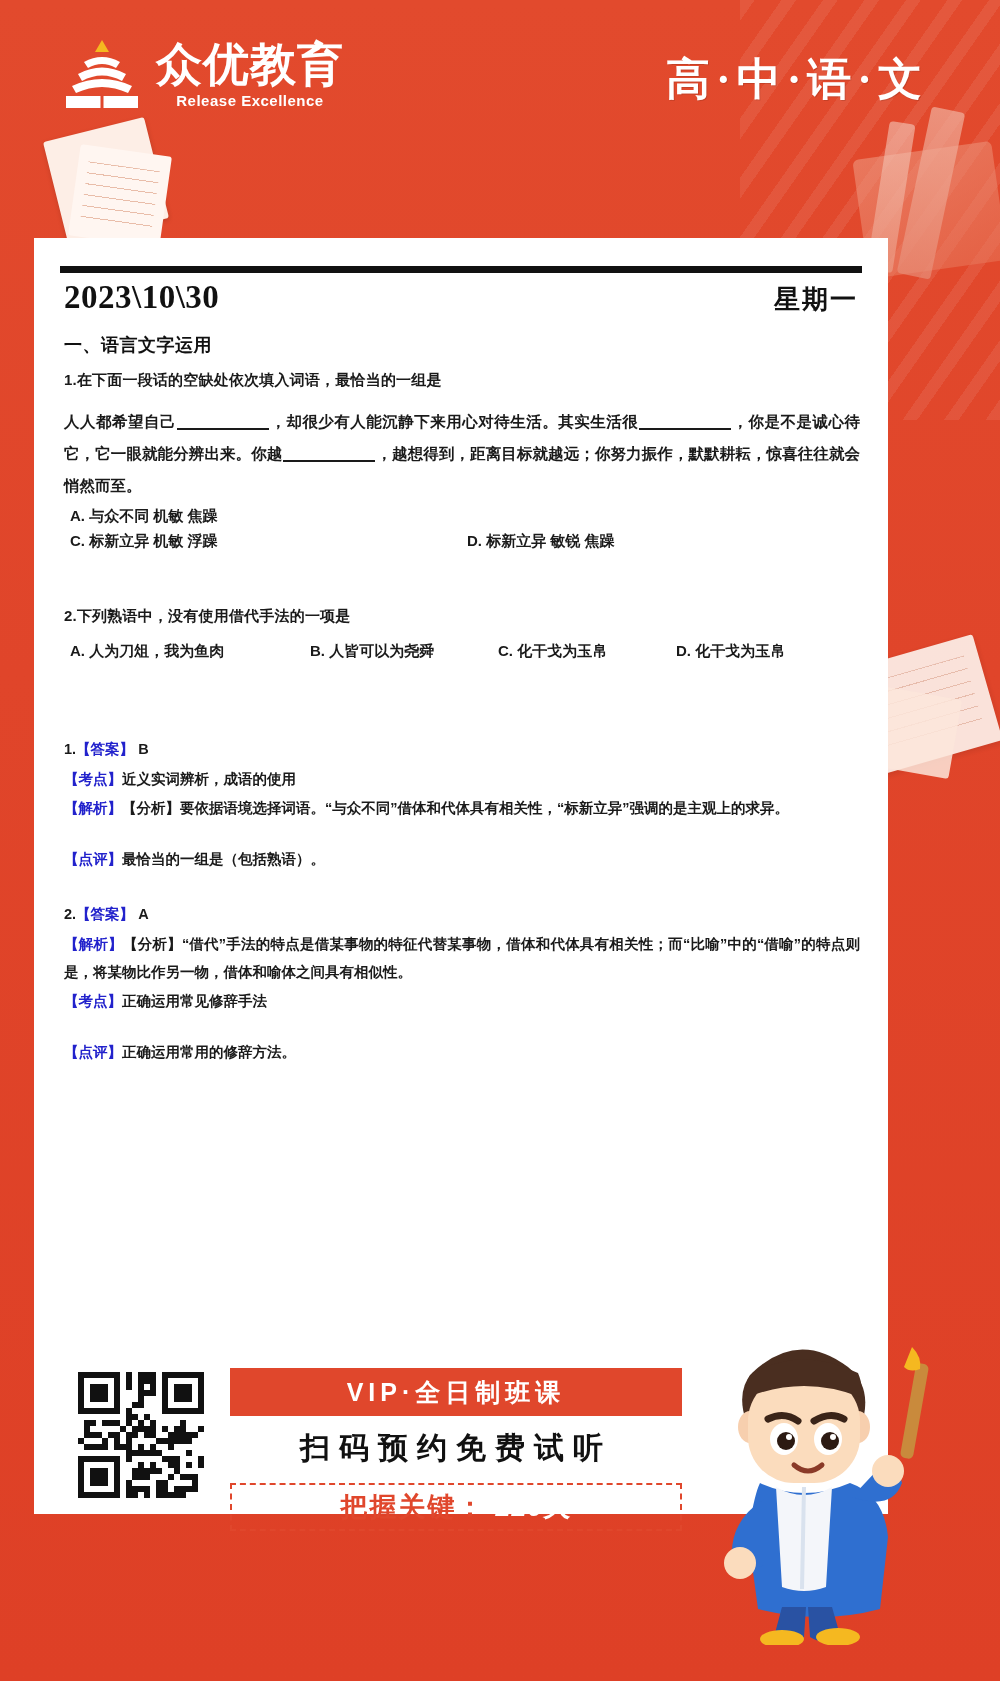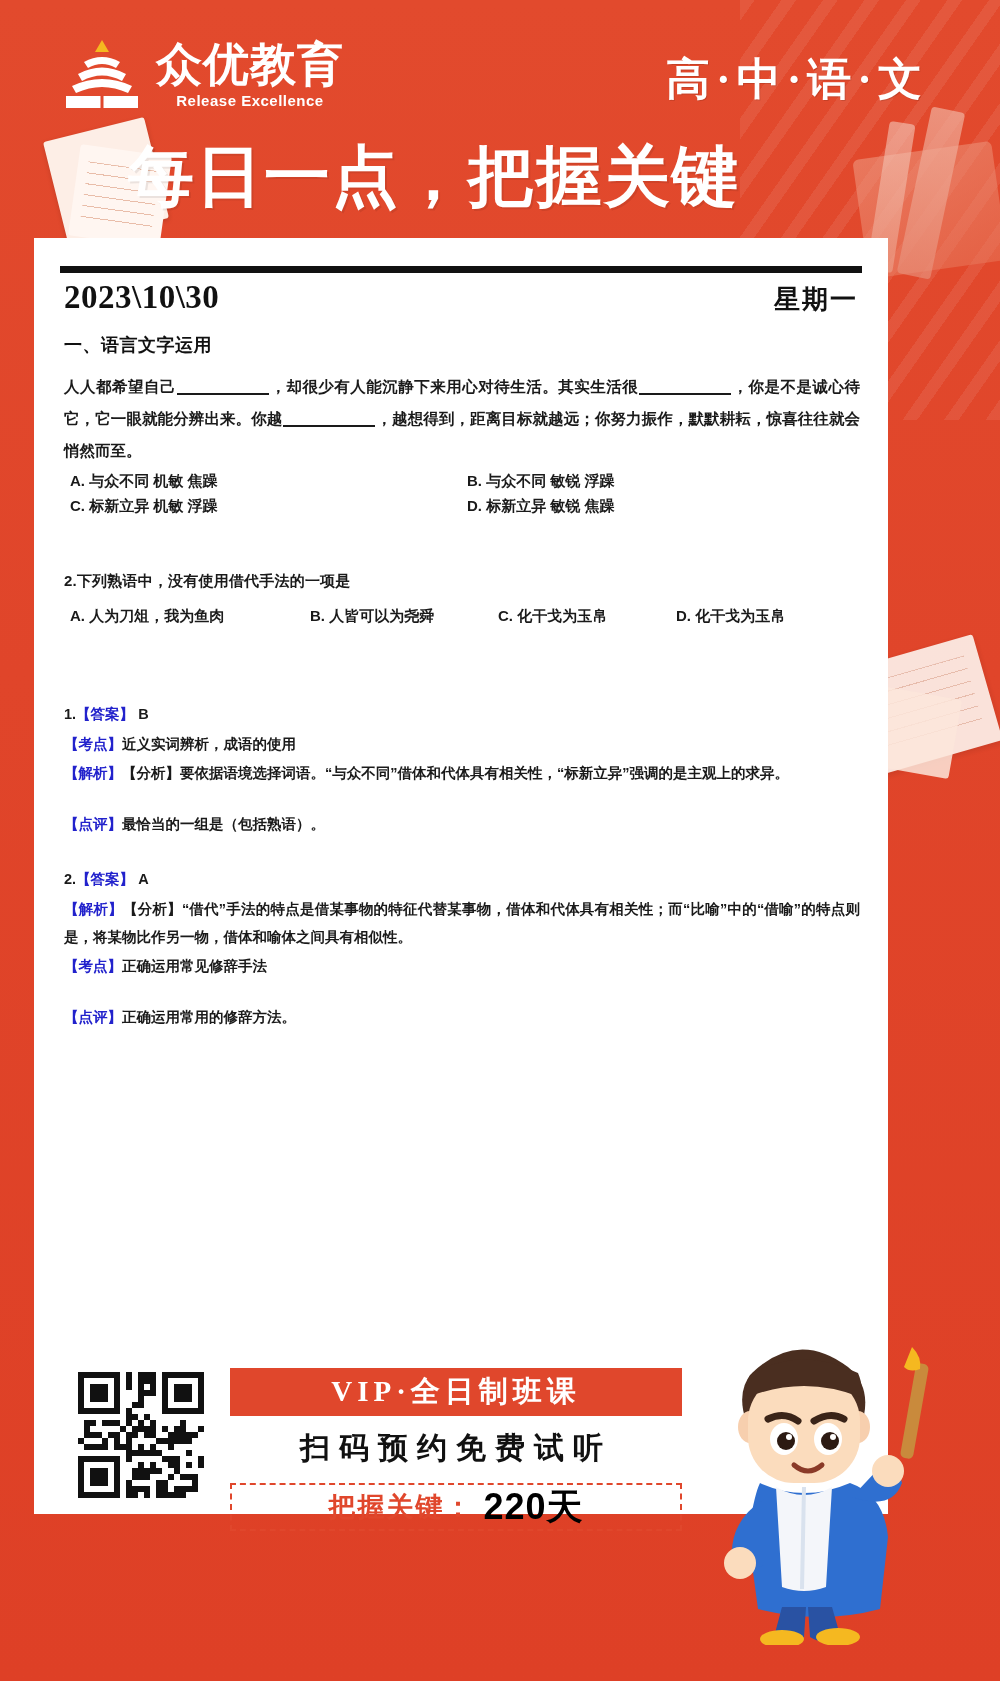--- a/index.html
+++ b/index.html
@@ -83,30 +83,30 @@
   .ans-line{margin-bottom:1px;text-align:justify;}
   .ans-gap{height:22px;}
   .ans-top{margin-top:74px;}
   .ans-spacer{height:26px;}
 
   
   .qr{position:absolute;left:78px;top:1372px;width:126px;height:126px;}
   .qr canvas,.qr .cell{position:absolute;background:#111;}
   .promo{position:absolute;left:230px;top:1368px;width:452px;}
   .promo-bar{background:#E0472C;height:48px;display:flex;align-items:center;justify-content:center;}
-  .promo-bar span{color:#fff;font-family:Liberation Serif, serif;font-weight:700;
-    font-size:29px;letter-spacing:5px;}
+  .promo-bar span{color:#fff;font-family:Liberation Sans, sans-serif;font-weight:700;
+    font-size:25px;letter-spacing:5px;}
   .promo-sub{margin-top:12px;text-align:center;color:#111;
     font-family:"Liberation Sans","DejaVu Sans",sans-serif;font-weight:700;font-size:30px;letter-spacing:9px;}
   .countdown{margin-top:14px;border:2px dashed #E0472C;height:48px;display:flex;align-items:center;
     justify-content:center;gap:10px;}
   .countdown .lbl{color:#E0472C;font-family:"Liberation Sans","DejaVu Sans",sans-serif;font-weight:700;
     font-size:27px;letter-spacing:2px;}
-  .countdown .num{color:#000000;font-family:"Liberation Sans","DejaVu Sans",sans-serif;font-weight:700;
-    font-size:36px;letter-spacing:1px;}
+  .countdown .num{color:#ffffff;font-family:"Liberation Sans","DejaVu Sans",sans-serif;font-weight:700;
+    font-size:27px;letter-spacing:1px;font-style:italic;}
 
   
   .mascot{position:absolute;right:40px;bottom:36px;width:270px;height:330px;}
 </style>
 </head>
 <body>
 
 <div class="bg-root">
   <div class="bg-diag"></div>
   <div class="bg-deco-book"></div>
@@ -135,40 +135,39 @@
       <div class="logo-en">Release Excellence</div>
     </div>
   </div>
 
   <div class="subject">高·中·语·文</div>
 
   <div class="slogan-paper"></div>
   <div class="slogan-paper2">
     <div class="ln"></div>
   </div>
-  <div class="slogan">每日一点，把握关键</div>
 </div>
 
 <div class="page">
   <div class="page-inner">
 
     <div class="rule"></div>
     <div class="datebar">
       <div class="date">2023\10\30</div>
       <div class="weekday">星期一</div>
     </div>
 
     <div class="sec-title">一、语言文字运用</div>
 
+    <div class="q-stem">1.在下面一段话的空缺处依次填入词语，最恰当的一组是</div>
 
     <div class="passage"><span>人人都希望自己</span><span class="blank"></span><span>，却很少有人能沉静下来用心对待生活。其实生活很</span><span class="blank"></span><span>，你是不是诚心待它，它一眼就能分辨出来。你越</span><span class="blank"></span><span>，越想得到，距离目标就越远；你努力振作，默默耕耘，惊喜往往就会悄然而至。</span></div>
 
     <div class="opt-row">
       <div class="opt">A. 与众不同  机敏  焦躁</div>
-      <div class="opt">B. 与众不同  敏锐  浮躁</div>
     </div>
     <div class="opt-row">
       <div class="opt">C. 标新立异  机敏  浮躁</div>
       <div class="opt">D. 标新立异  敏锐  焦躁</div>
     </div>
 
     <div class="q-stem q2-stem">2.下列熟语中，没有使用借代手法的一项是</div>
     <div class="opt-row4">
       <div class="o1">A. 人为刀俎，我为鱼肉</div>
       <div class="o2">B. 人皆可以为尧舜</div>

